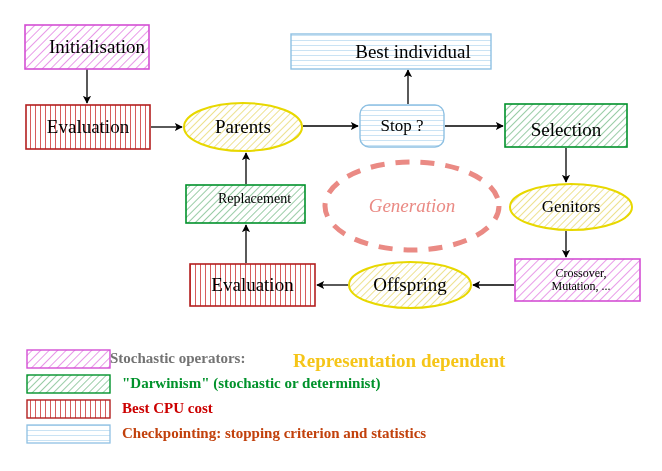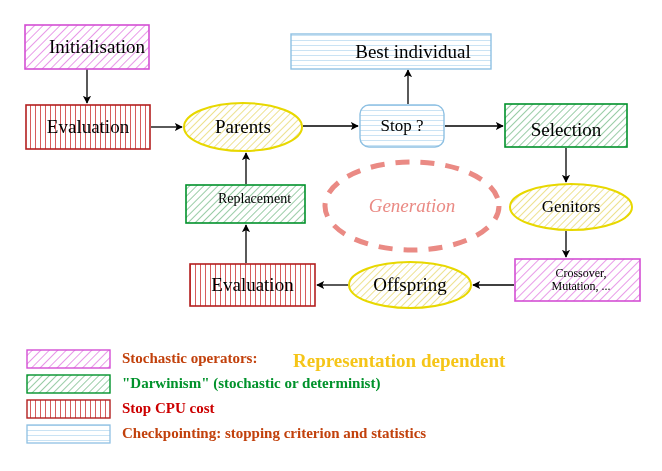--- a/index.html
+++ b/index.html
@@ -131,20 +131,20 @@
 
 <div class="node-label" style="left:510px; top:184px; width:122px; height:46px; font-size:17px;">Genitors</div>
 
 <div class="node-label" style="left:190px; top:264px; width:125px; height:42px; font-size:19px;">Evaluation</div>
 
 <div class="node-label" style="left:349px; top:262px; width:122px; height:46px; font-size:19px;">Offspring</div>
 
 <div class="node-label" style="left:515px; top:259px; width:132px; height:42px; font-size:12px; white-space:pre;">Crossover,
 Mutation, ...</div>
 
-<div class="legend-label" style="left:122px; top:350px; font-size:15px; color:#c2410c;">Stochastic operators:</div>
+<div class="legend-label" style="left:110px; top:350px; font-size:15px; color:#737373;">Stochastic operators:</div>
 <div class="legend-label" style="left:293px; top:350px; font-size:19px; color:#f5c518;">Representation dependent</div>
 
 <div class="legend-label" style="left:122px; top:375px; font-size:15px; color:#00922b;">"Darwinism" (stochastic or determinist)</div>
 
-<div class="legend-label" style="left:122px; top:400px; font-size:15px; color:#cc0000;">Stop CPU cost</div>
+<div class="legend-label" style="left:122px; top:400px; font-size:15px; color:#cc0000;">Best CPU cost</div>
 
 <div class="legend-label" style="left:122px; top:425px; font-size:15px; color:#c2410c;">Checkpointing: stopping criterion and statistics</div>
 
 </body></html>

